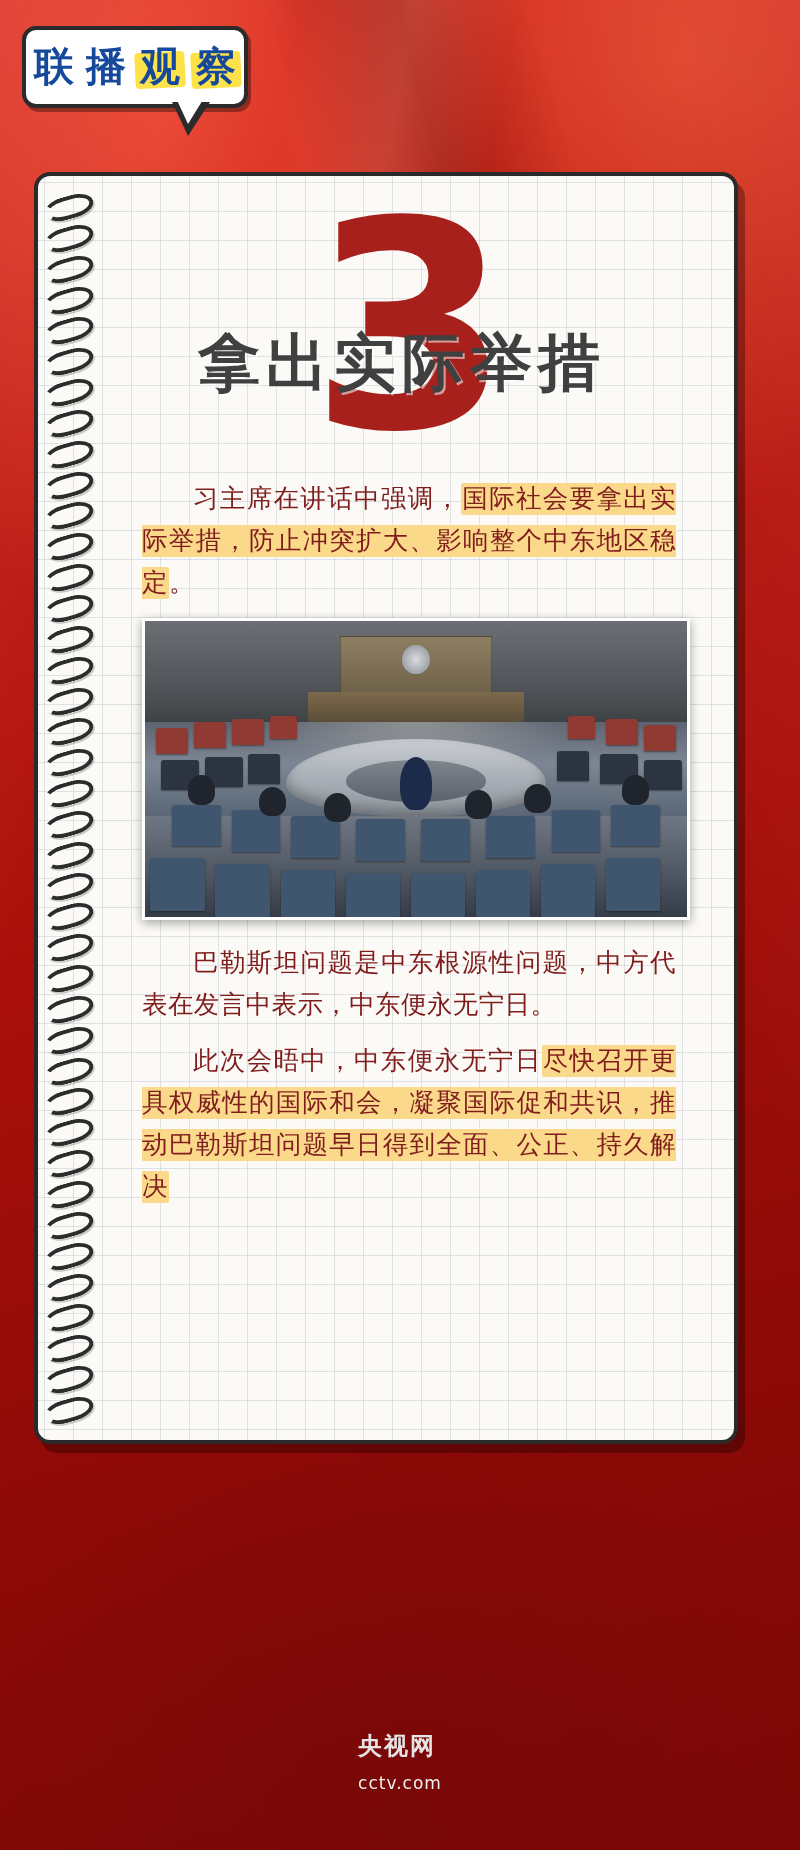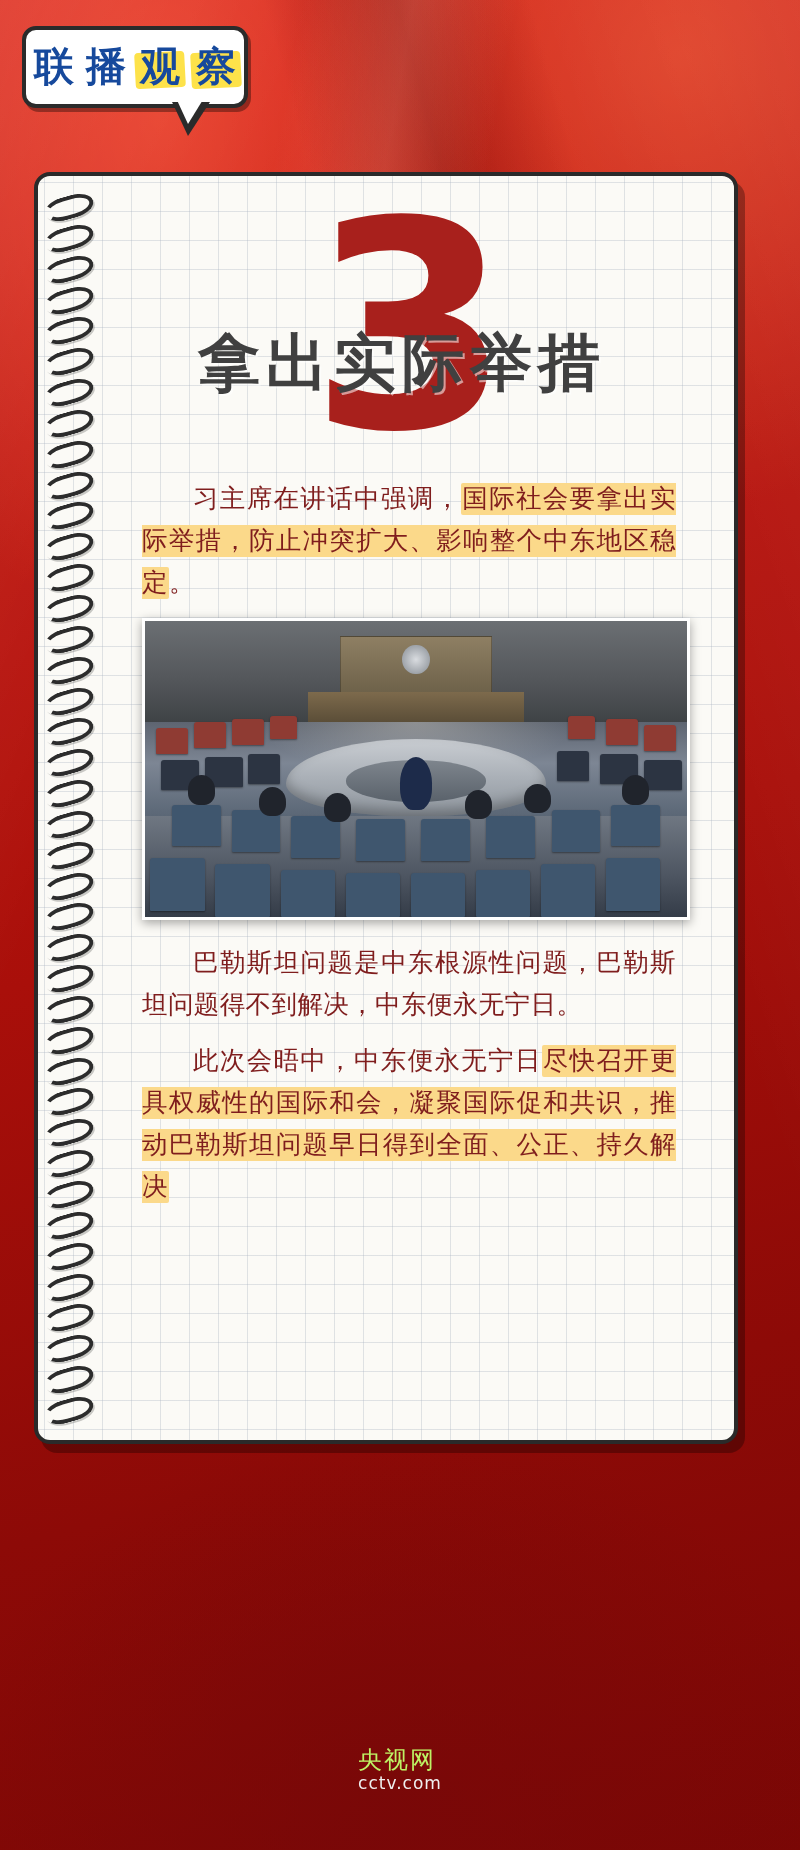--- a/index.html
+++ b/index.html
@@ -315,31 +315,31 @@
   }
   .cctv-mark .slash { font-weight: normal; padding: 0 2px; }
   .cctv-cn {
     display: flex;
     flex-direction: column;
     align-items: flex-start;
     line-height: 1;
   }
   .cctv-cn .cn {
     font-family: "DejaVu Sans", sans-serif;
-    font-weight: normal;
+    font-weight: bold;
     font-size: 24px;
-    color: #bef264;
+    color: #e5e5e5;
     letter-spacing: 2px;
   }
   .cctv-cn .en {
     font-family: "DejaVu Sans", sans-serif;
     font-size: 17px;
     color: #f0f0f0;
     letter-spacing: 1px;
-    margin-top: 3px;
+    margin-top: 17px;
   }
 </style>
 </head>
 <body>
 
 <div class="bg">
   <div class="bg-sheen"></div>
   <div class="bg-fold"></div>
 </div>
 
@@ -418,21 +418,21 @@
           <div class="figure" style="left:33%; top:58%; width:5%;  height:10%;"></div>
           <div class="figure" style="left:59%; top:57%; width:5%;  height:10%;"></div>
           <div class="figure" style="left:70%; top:55%; width:5%;  height:10%;"></div>
           <div class="figure" style="left:8%;  top:52%; width:5%;  height:10%;"></div>
           <div class="figure" style="left:88%; top:52%; width:5%;  height:10%;"></div>
         </div>
       </div>
     </div>
 
     <p class="para">
-      <span>巴勒斯坦问题是中东根源性问题，巴勒斯坦问题得不到解决，中东便永无宁日。</span>
+      <span>巴勒斯坦问题是中东根源性问题，中方代表在发言中表示，中东便永无宁日。</span>
     </p>
 
 
     <p class="para">
       <span>此次会晤中，中东便永无宁日</span><span class="mark">尽快召开更具权威性的国际和会，凝聚国际促和共识，推动巴勒斯坦问题早日得到全面、公正、持久解决</span>
     </p>
 
   </div>
 </div>
 

